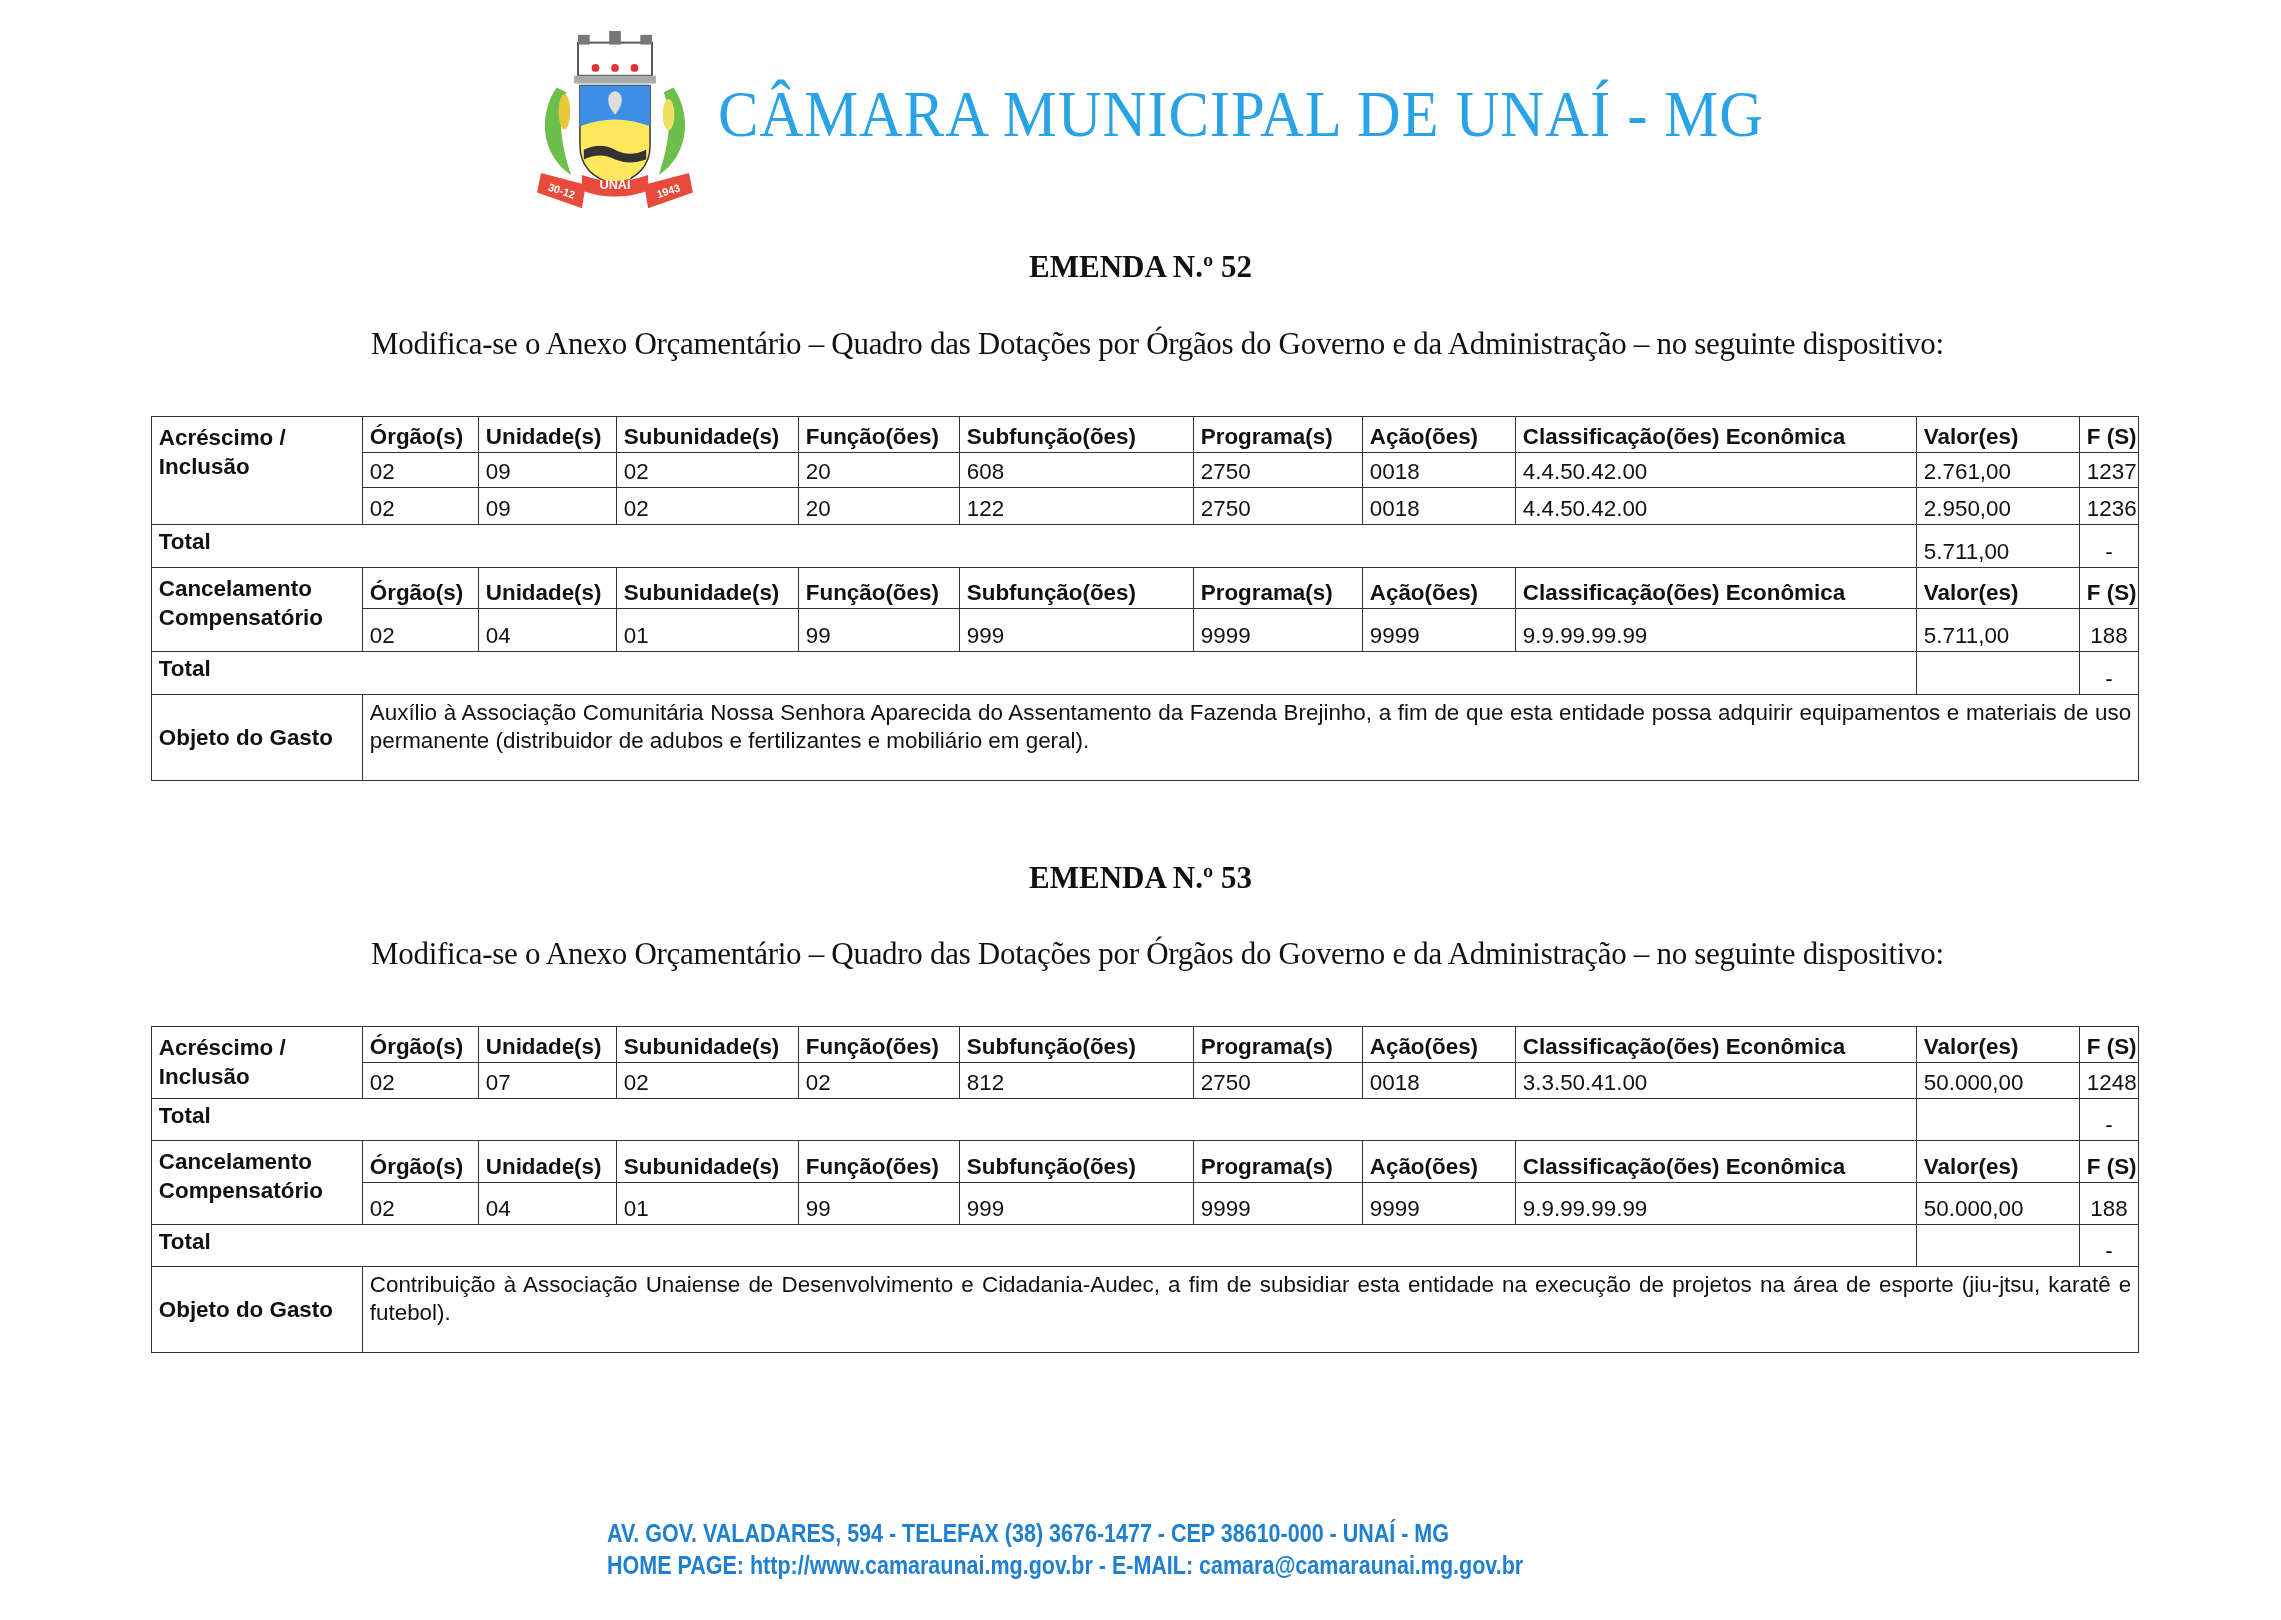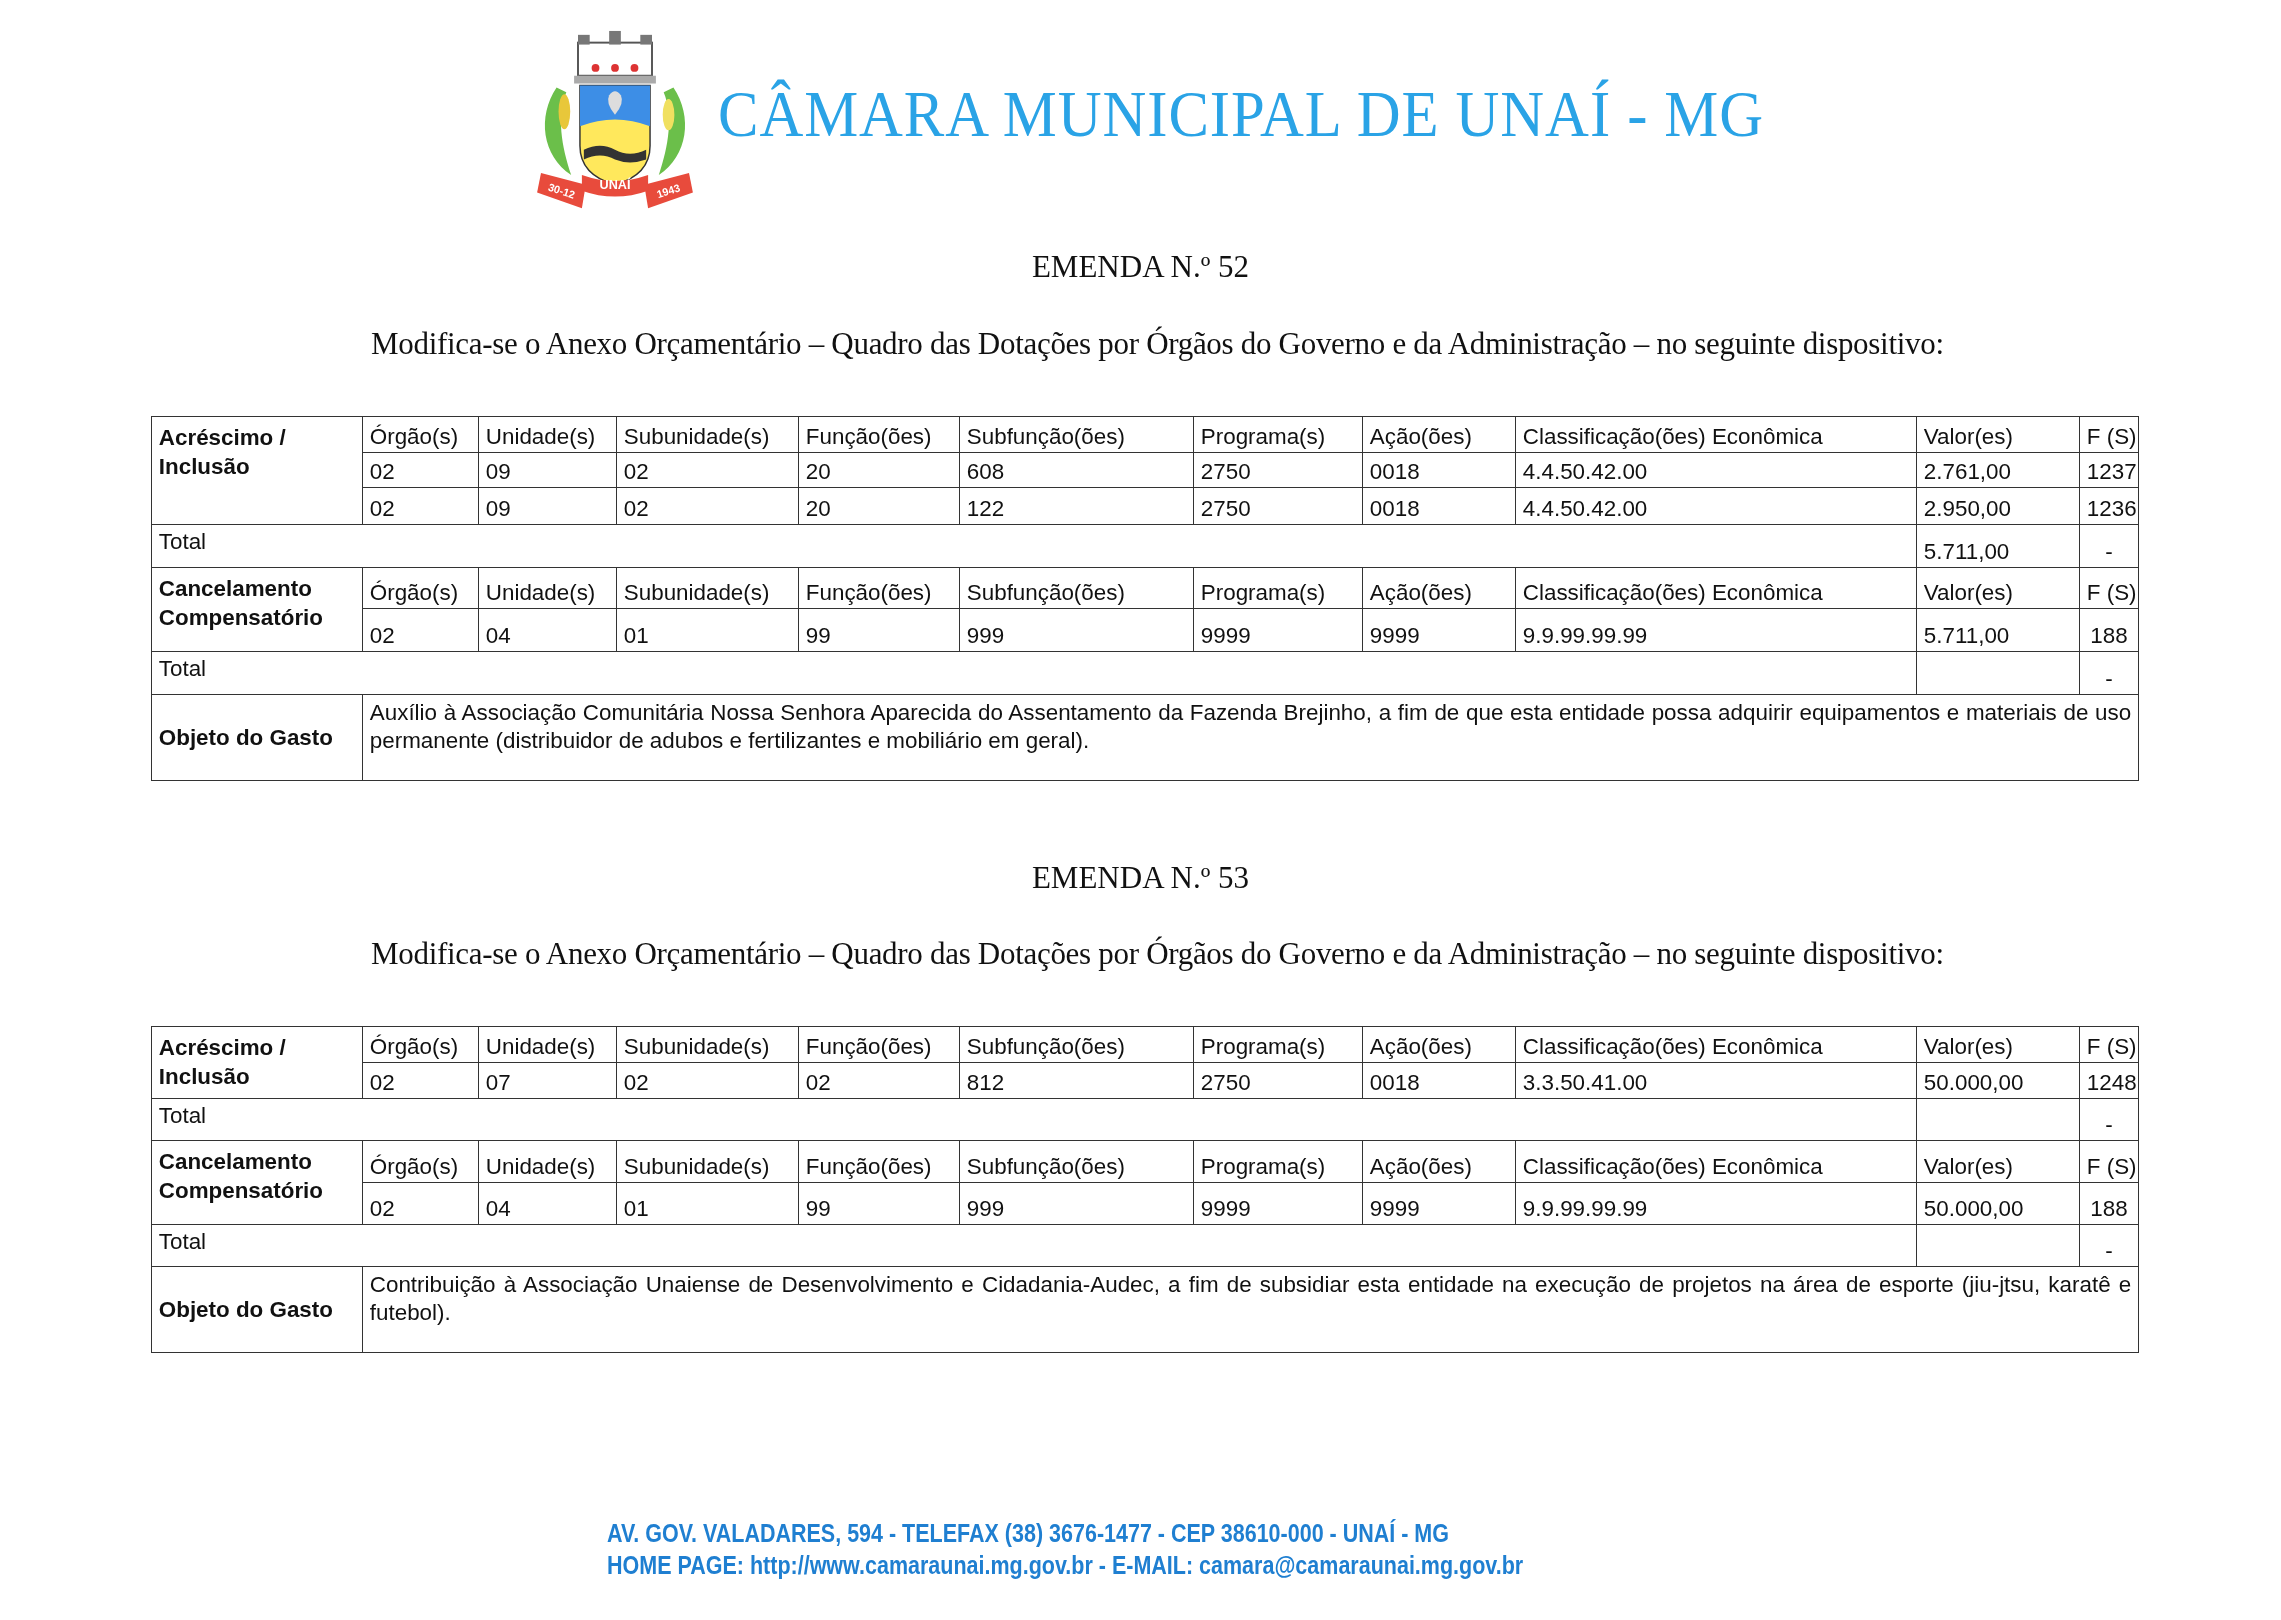--- a/index.html
+++ b/index.html
@@ -1,25 +1,25 @@
 <!DOCTYPE html>
 <html><head>
 <meta charset="utf-8">
 <style>
   html, body { margin:0; padding:0; background:#ffffff; }
   body { width:2281px; height:1621px; position:relative; overflow:hidden; font-family:"Liberation Sans", sans-serif; color:#111; }
   .header { position:absolute; left:527px; top:29px; width:1287px; height:185px; }
   .emblem { position:absolute; left:0; top:0; width:176px; height:185px; }
   .brand { position:absolute; left:191px; top:47px; font-family:"Liberation Serif", serif; font-size:66px; color:#2aa3e6; letter-spacing:1px; white-space:nowrap; transform:scaleX(0.92); transform-origin:left; }
-  .title { position:absolute; left:0; width:2281px; text-align:center; font-family:"Liberation Serif", serif; font-weight:normal; font-size:31px; }
+  .title { position:absolute; left:0; width:2281px; text-align:center; font-family:"Liberation Serif", serif; font-weight:bold; font-size:31px; }
   .subtitle { position:absolute; left:371px; font-family:Liberation Serif, serif; font-size:31px; white-space:nowrap; letter-spacing:-0.3px; }
   table.emenda { position:absolute; left:151px; width:1986px; border-collapse:collapse; table-layout:fixed; font-size:22.4px; }
   table.emenda td { border:1.5px solid #333; padding:3.9px 6.8px 2px 6.8px; vertical-align:bottom; white-space:nowrap; overflow:hidden; }
   table.emenda td.lbl { font-weight:bold; vertical-align:top; white-space:normal; line-height:29px; padding-top:5.9px; }
-  table.emenda td.hd { font-weight:normal; }
+  table.emenda td.hd { font-weight:bold; }
   table.emenda td.fs { text-align:center; }
   table.emenda td.obj { white-space:normal; vertical-align:top; line-height:28px; padding-top:3.9px; text-align:justify;margin-left:38px; }
   table.emenda td.objlbl { font-weight:bold; vertical-align:middle; }
   .footer { position:absolute; left:607px; top:1517px; font-size:25px; font-weight:bold; color:#1f7fd1; line-height:32px; transform:scaleX(0.86); transform-origin:left; white-space:nowrap; }
 </style>
 </head>
 <body>
 
 <div class="header">
   <svg class="emblem" viewBox="0 0 180 190">

